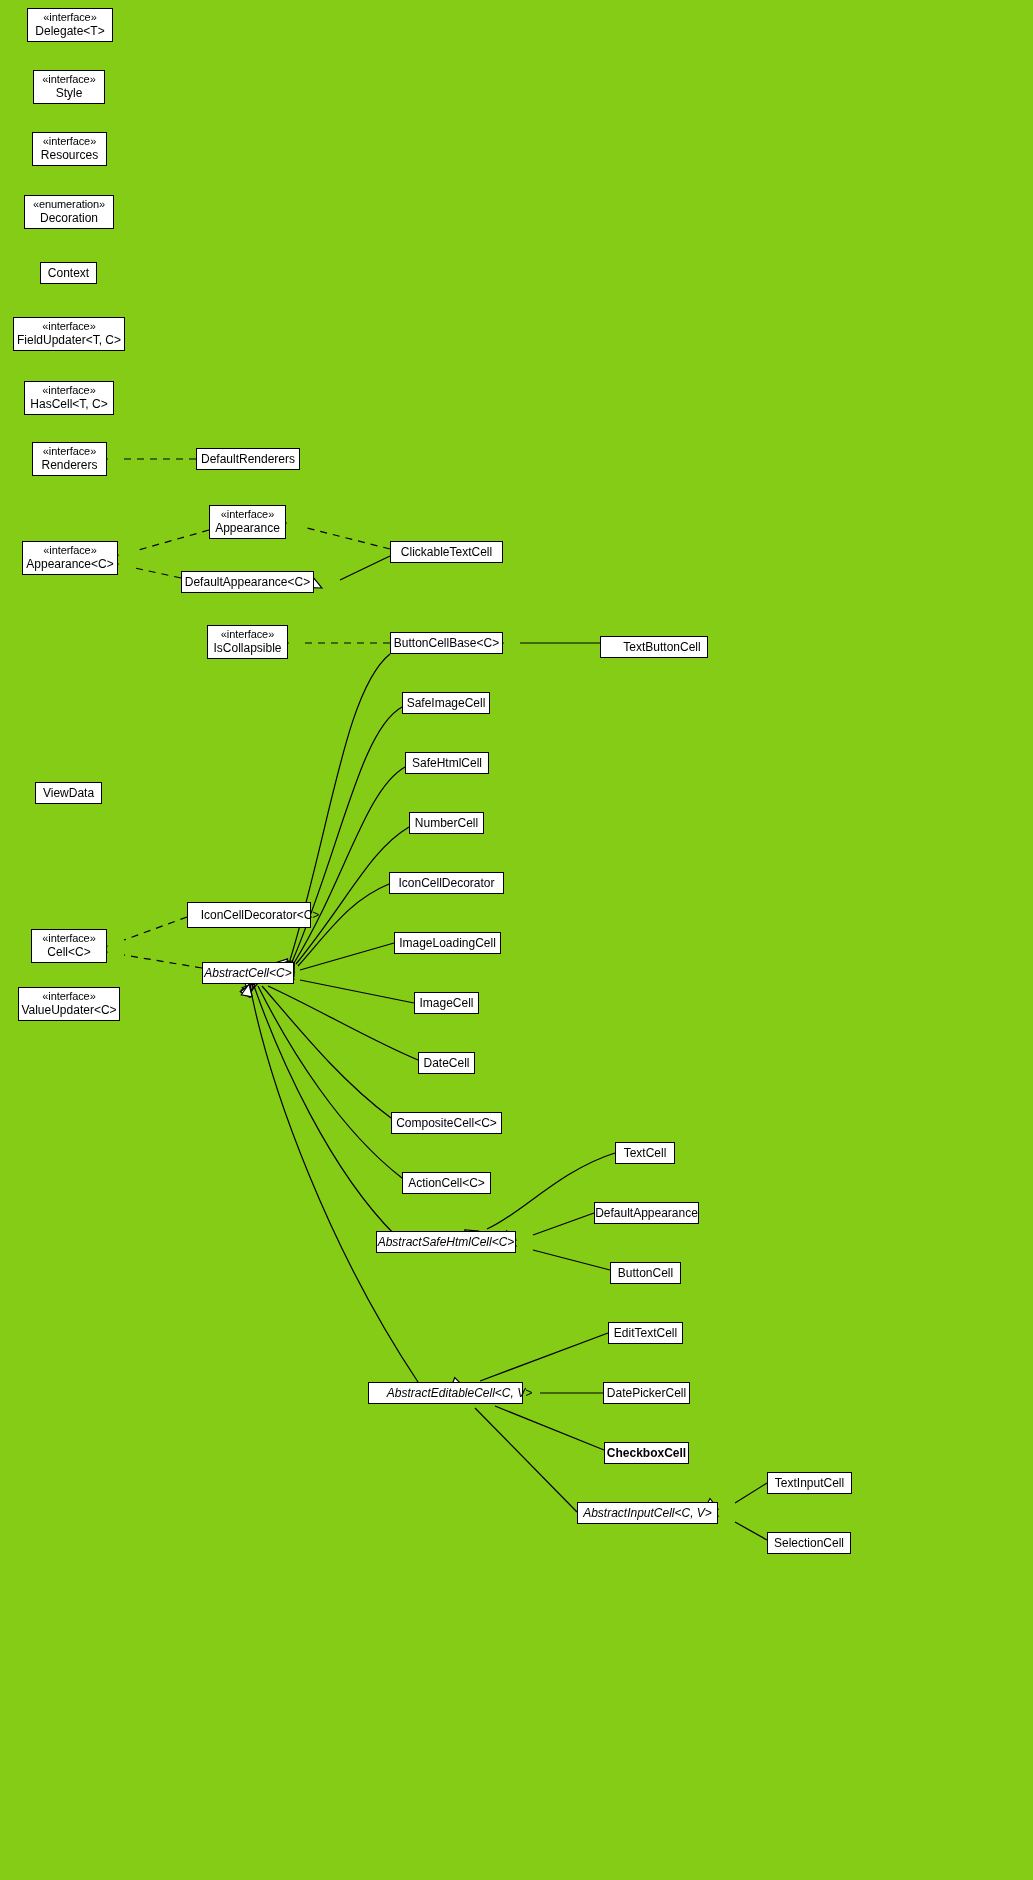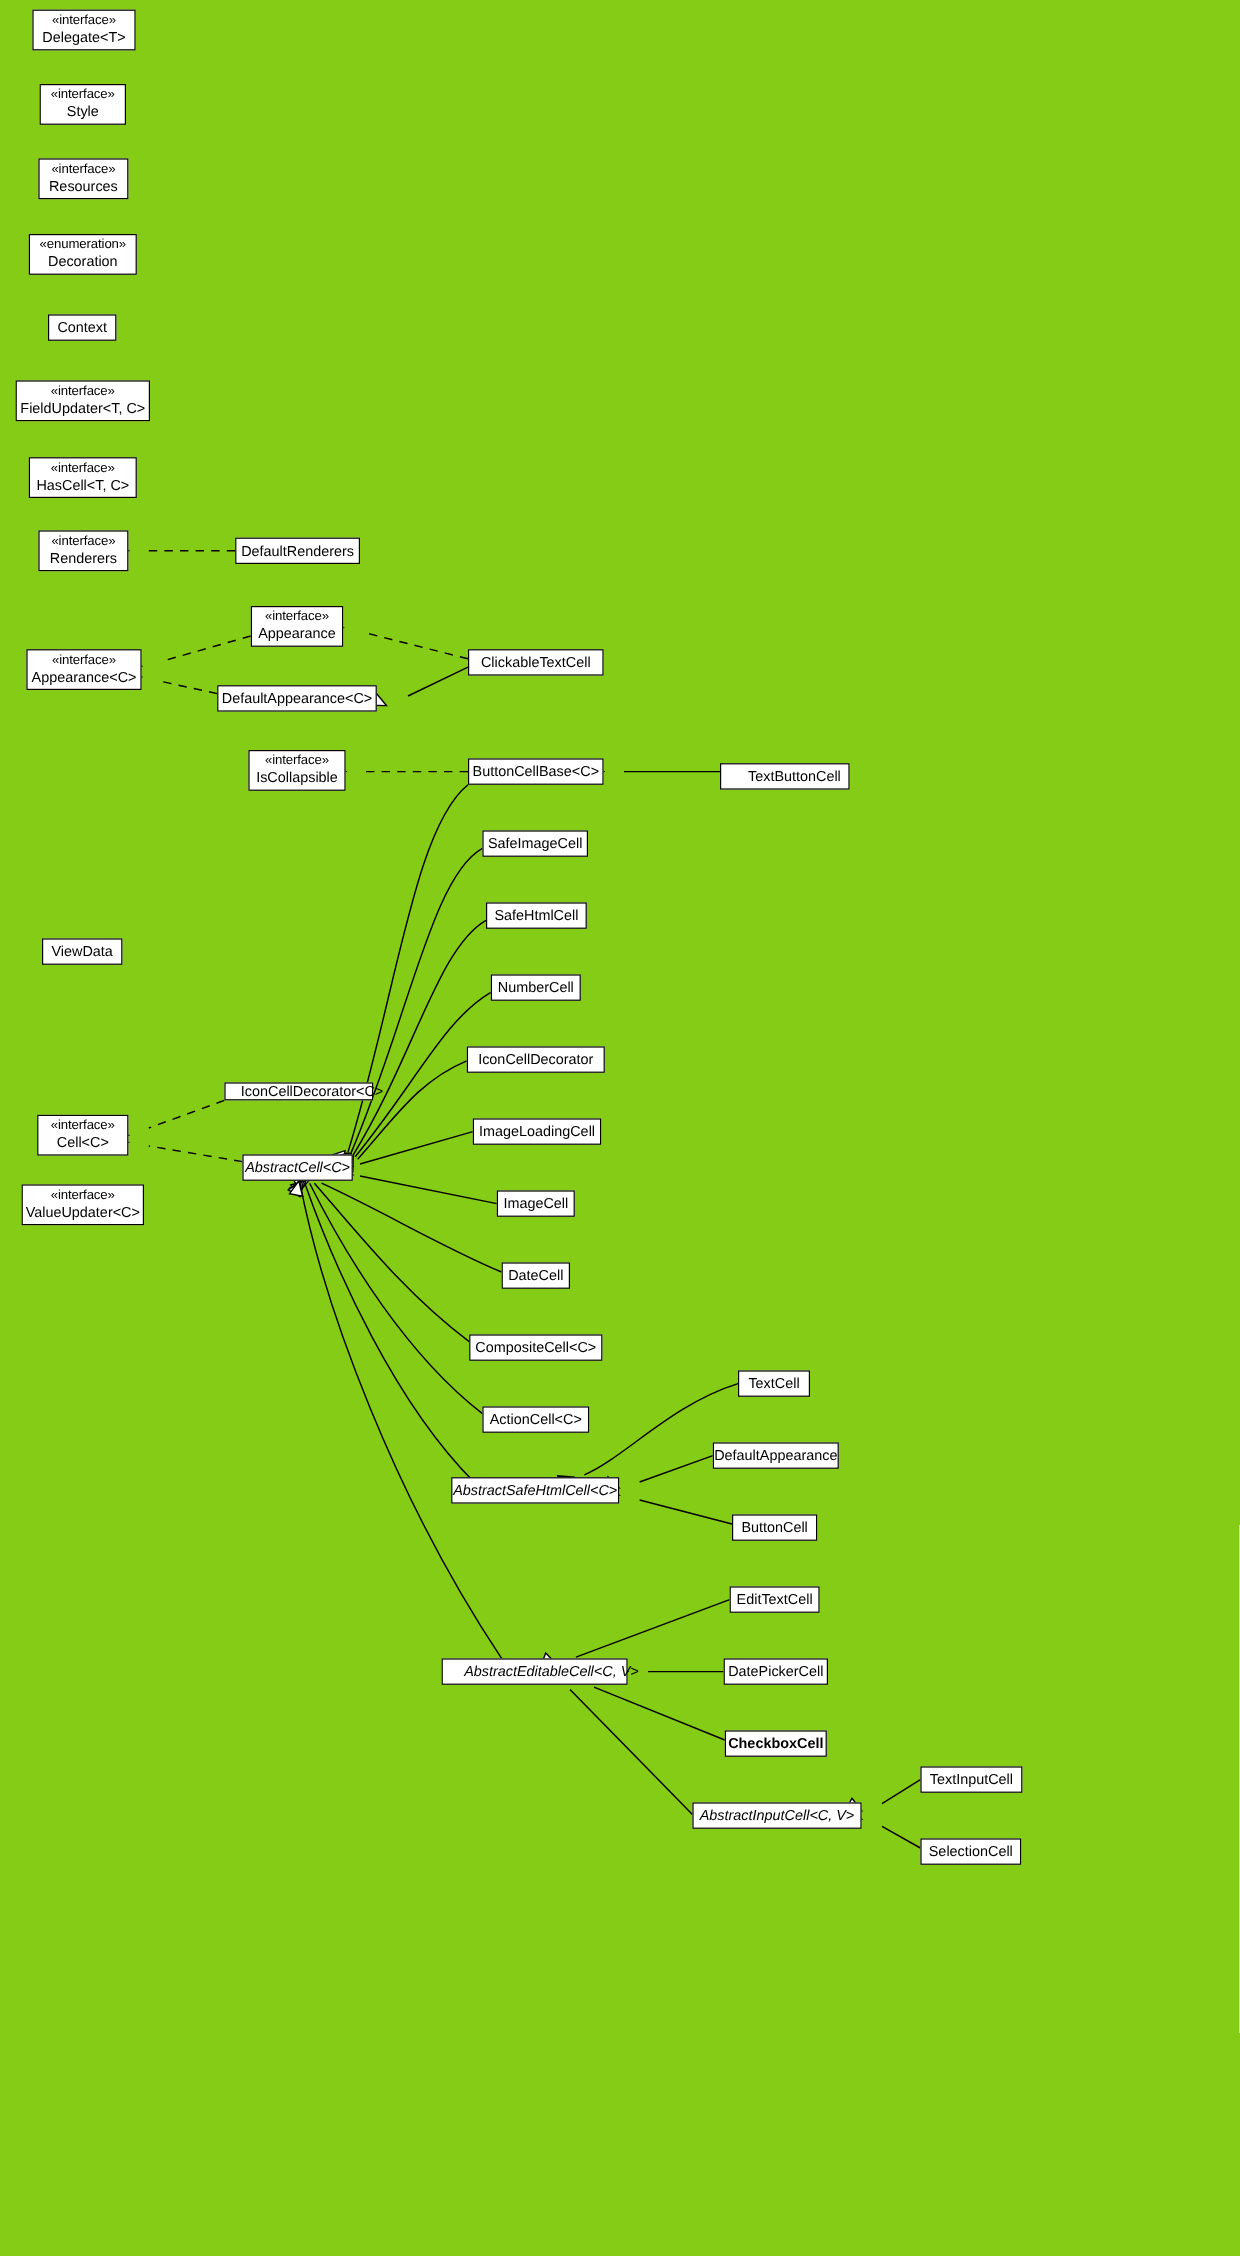--- a/index.html
+++ b/index.html
@@ -255,21 +255,21 @@
       </div>
       <div class="uml-node" style="left: 389px; top: 872px; width: 115px; height: 22px;">
         <div class="nodename">IconCellDecorator</div>
       </div>
       <div class="uml-node" style="left: 35px; top: 782px; width: 67px; height: 22px;">
         <div class="nodename">ViewData</div>
       </div>
       <div class="uml-node" style="left: 394px; top: 932px; width: 107px; height: 22px;">
         <div class="nodename">ImageLoadingCell</div>
       </div>
-      <div class="uml-node" style="left: 187px; top: 902px; width: 124px; height: 15px; padding-left: 22px;">
+      <div class="uml-node" style="left: 187px; top: 902px; width: 124px; height: 26px; padding-left: 22px;">
         <div class="nodename">IconCellDecorator&lt;C&gt;</div>
       </div>
       <div class="uml-node thick" style="left: 31px; top: 929px; width: 76px; height: 34px;">
         <div class="stereotype">«interface»</div>
         <div class="nodename">Cell&lt;C&gt;</div>
       </div>
       <div class="uml-node" style="left: 414px; top: 992px; width: 65px; height: 22px;">
         <div class="nodename">ImageCell</div>
       </div>
       <div class="uml-node" style="left: 202px; top: 962px; width: 92px; height: 22px;">

